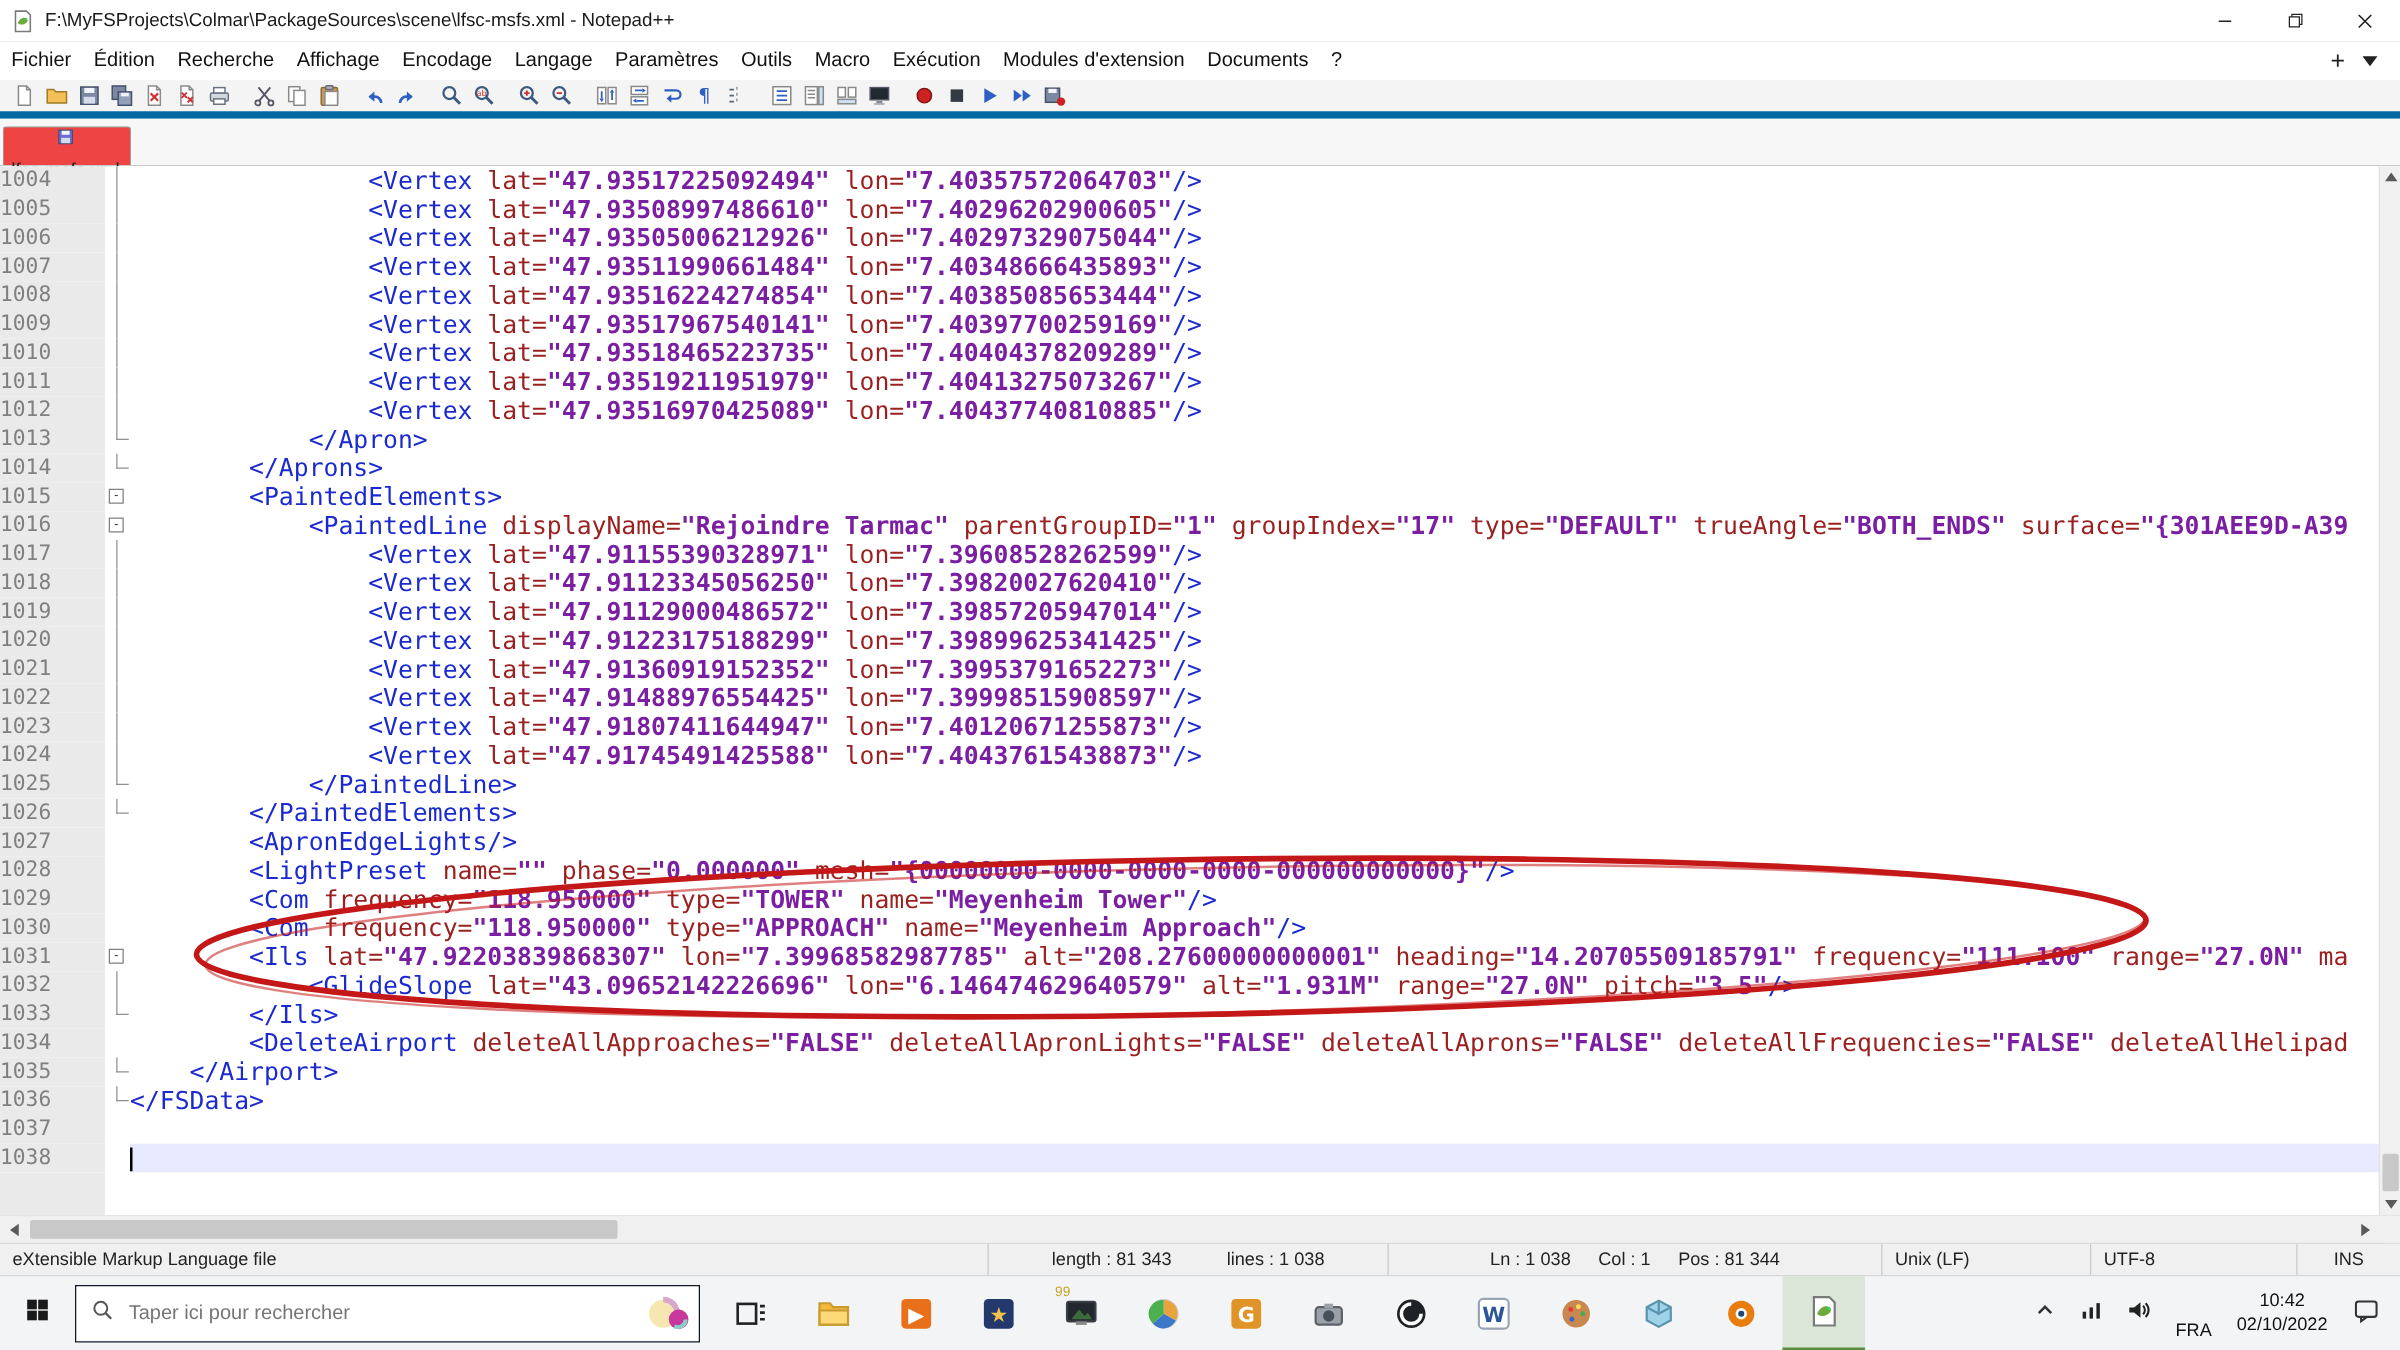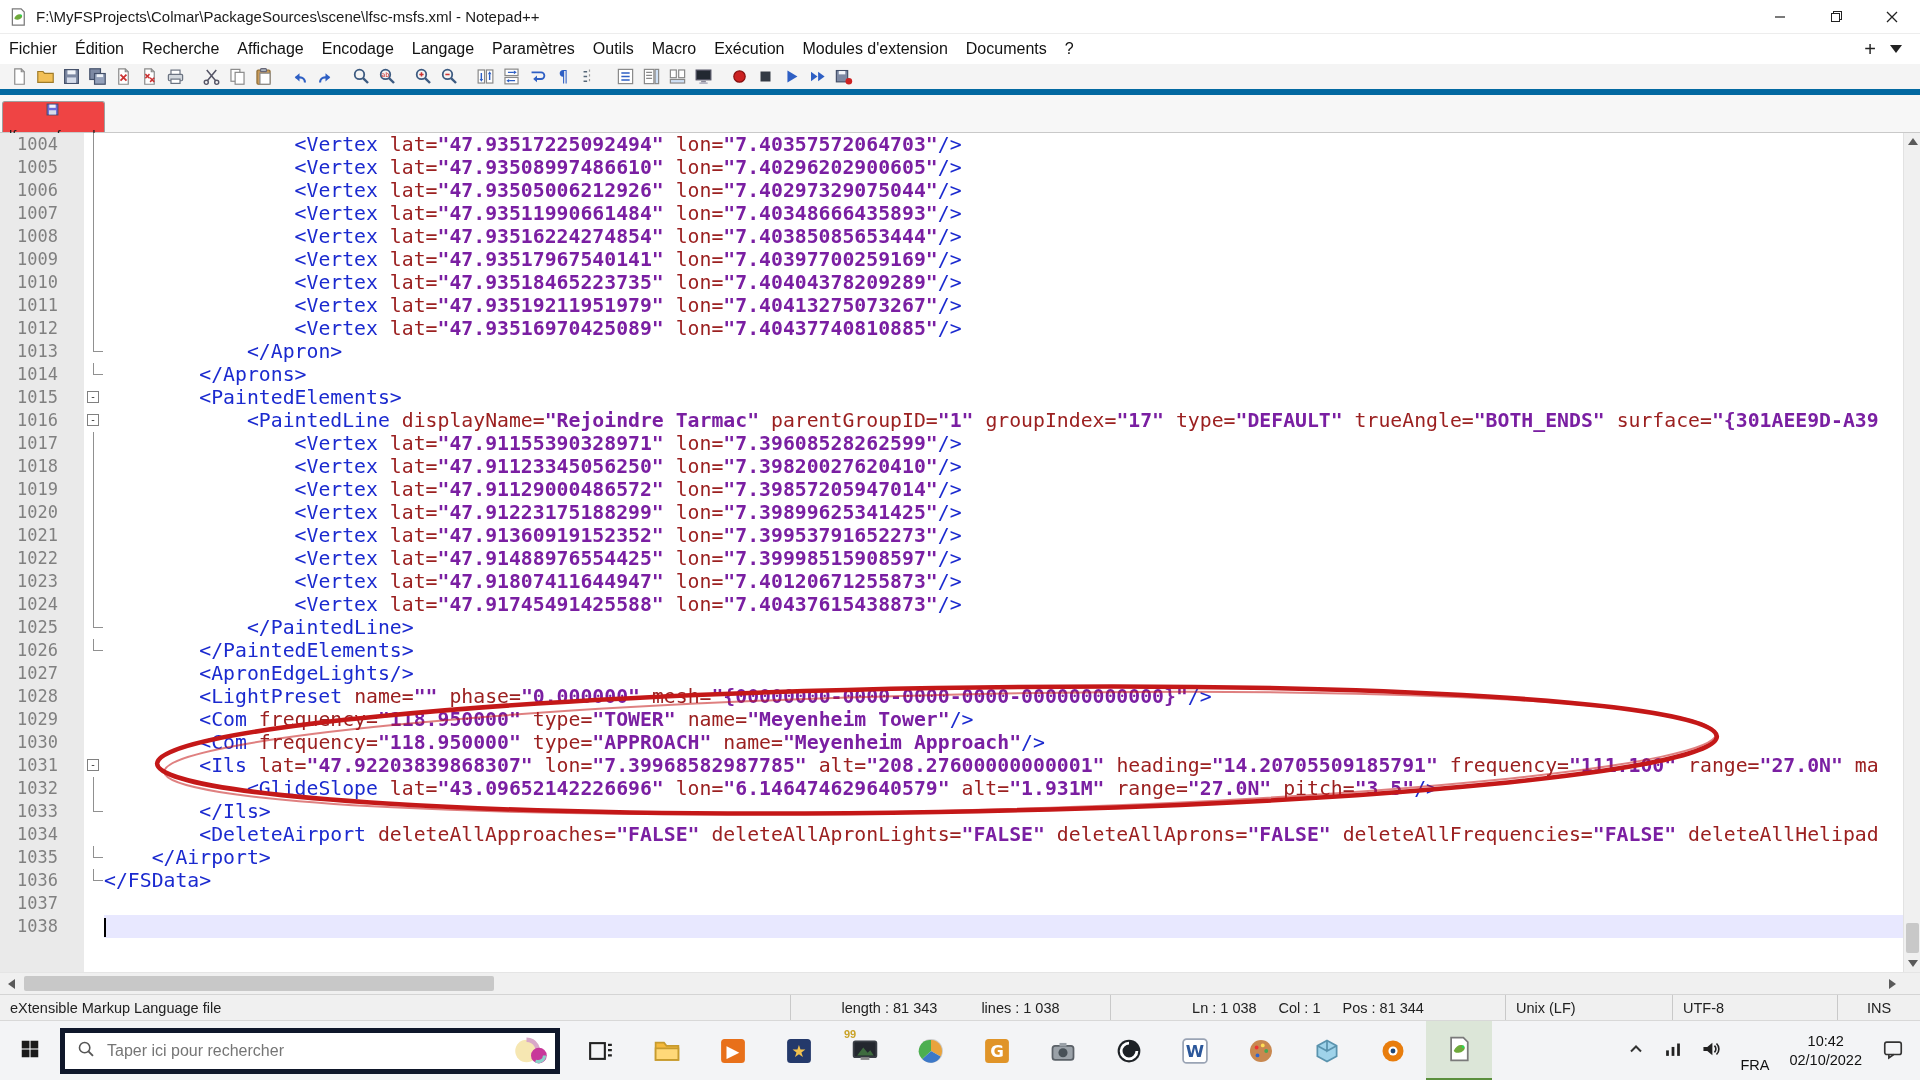--- a/index.html
+++ b/index.html
@@ -22,21 +22,21 @@
   .tb.gap{margin-left:13px;}
   
   .tabbar{height:38px;background:#F7F7F7;display:flex;align-items:flex-end;border-bottom:1px solid #C9C9C9;box-sizing:border-box;}
   .tab{height:30px;margin-left:2px;display:flex;align-items:center;background:#ef4444;border:1px solid #9F9F9F;border-bottom:none;border-radius:3px 3px 0 0;padding:0 8px 0 6px;gap:6px;flex-direction:column;}
   .tab-label{font-size:15px;color:#222;}
   .tab-close{width:17px;height:17px;background:#E9AFAF;border:1px solid #B96A6A;border-radius:2px;display:flex;align-items:center;justify-content:center;font-size:11px;color:#5c1f1f;line-height:1;}
   
   .editor{position:relative;height:839px;background:#fff;overflow:hidden;}
   .rows{position:absolute;left:0;top:0;right:0;}
   .row{display:flex;height:23px;}
-  .ln{width:84px;box-sizing:border-box;padding-right:26px;text-align:right;background:#EAEAEA;
+  .ln{width:84px;box-sizing:border-box;padding-right:26px;text-align:left;background:#EAEAEA;
       color:#808080;font:17px/23px "DejaVu Sans Mono",monospace;flex:0 0 84px;}
   .fold{width:20px;flex:0 0 20px;background:#fff;position:relative;}
   .code{flex:1;white-space:pre;font:19.8px/23px "DejaVu Sans Mono",monospace;color:var(--txt);overflow:hidden;}
   .row.cur .code{background:#E8E8FF;}
   .caret{display:inline-block;width:2px;height:19px;background:#000;vertical-align:middle;}
   .g{color:var(--tag);}           
   .a{color:var(--attr);}          
   .v{color:var(--val);font-weight:bold;} 
   .t{color:var(--txt);}
   .fv{position:absolute;left:9px;top:0;bottom:0;width:1px;background:#909090;}
@@ -66,27 +66,27 @@
   .sb:first-child{border-left:none;padding-left:10px;}
   .sb-doctype{flex:0 0 790px;text-align:center;}
   .sb-size{flex:0 0 320px;justify-content:center;gap:44px;}
   .sb-pos{flex:0 0 395px;justify-content:center;gap:22px;}
   .sb-eol{flex:0 0 167px;padding-left:10px;}
   .sb-enc{flex:0 0 165px;padding-left:10px;}
   .sb-ins{flex:1;justify-content:center;}
   
   .taskbar{height:60px;background:#F3F4F6;border-top:1px solid #D8D8D8;display:flex;align-items:center;box-sizing:border-box;}
   .startbtn{width:60px;height:60px;display:flex;align-items:center;justify-content:center;}
-  .searchbox{width:500px;height:46px;background:#fff;border:5px solid #0f172a;box-sizing:border-box;display:flex;align-items:center;padding:0 6px 0 12px;gap:10px;}
+  .searchbox{width:500px;height:46px;background:#fff;border:1px solid #0f172a;box-sizing:border-box;display:flex;align-items:center;padding:0 6px 0 12px;gap:10px;}
   .search-input{border:none;outline:none;flex:1;font-size:16px;color:#555;font-family:"Liberation Sans",sans-serif;background:transparent;}
   .search-art{display:flex;align-items:center;}
   .apps{display:flex;height:60px;margin-left:8px;}
   .app{width:66px;height:60px;display:flex;align-items:center;justify-content:center;position:relative;}
   .app.active{background:#DCE6D8;border-bottom:3px solid #5A8F3C;box-sizing:border-box;}
-  .badge{position:absolute;top:7px;left:12px;font-size:11px;font-weight:bold;color:#C9A227;}
+  .badge{position:absolute;top:7px;left:12px;font-size:11px;font-weight:normal;color:#C9A227;}
   .tray{margin-left:auto;display:flex;align-items:center;height:60px;}
   .tray-item{display:flex;align-items:center;justify-content:center;height:60px;padding:0 8px;}
   .lang{font-size:14.5px;color:#111;padding:0 10px;margin-top:29px;}
   .clock{display:flex;flex-direction:column;align-items:center;justify-content:center;font-size:14.5px;color:#111;line-height:19px;padding:0 10px;}
   .notif{padding:0 16px 0 10px;}
 </style>
 </head>
 <body>
 
 <div class="titlebar">

